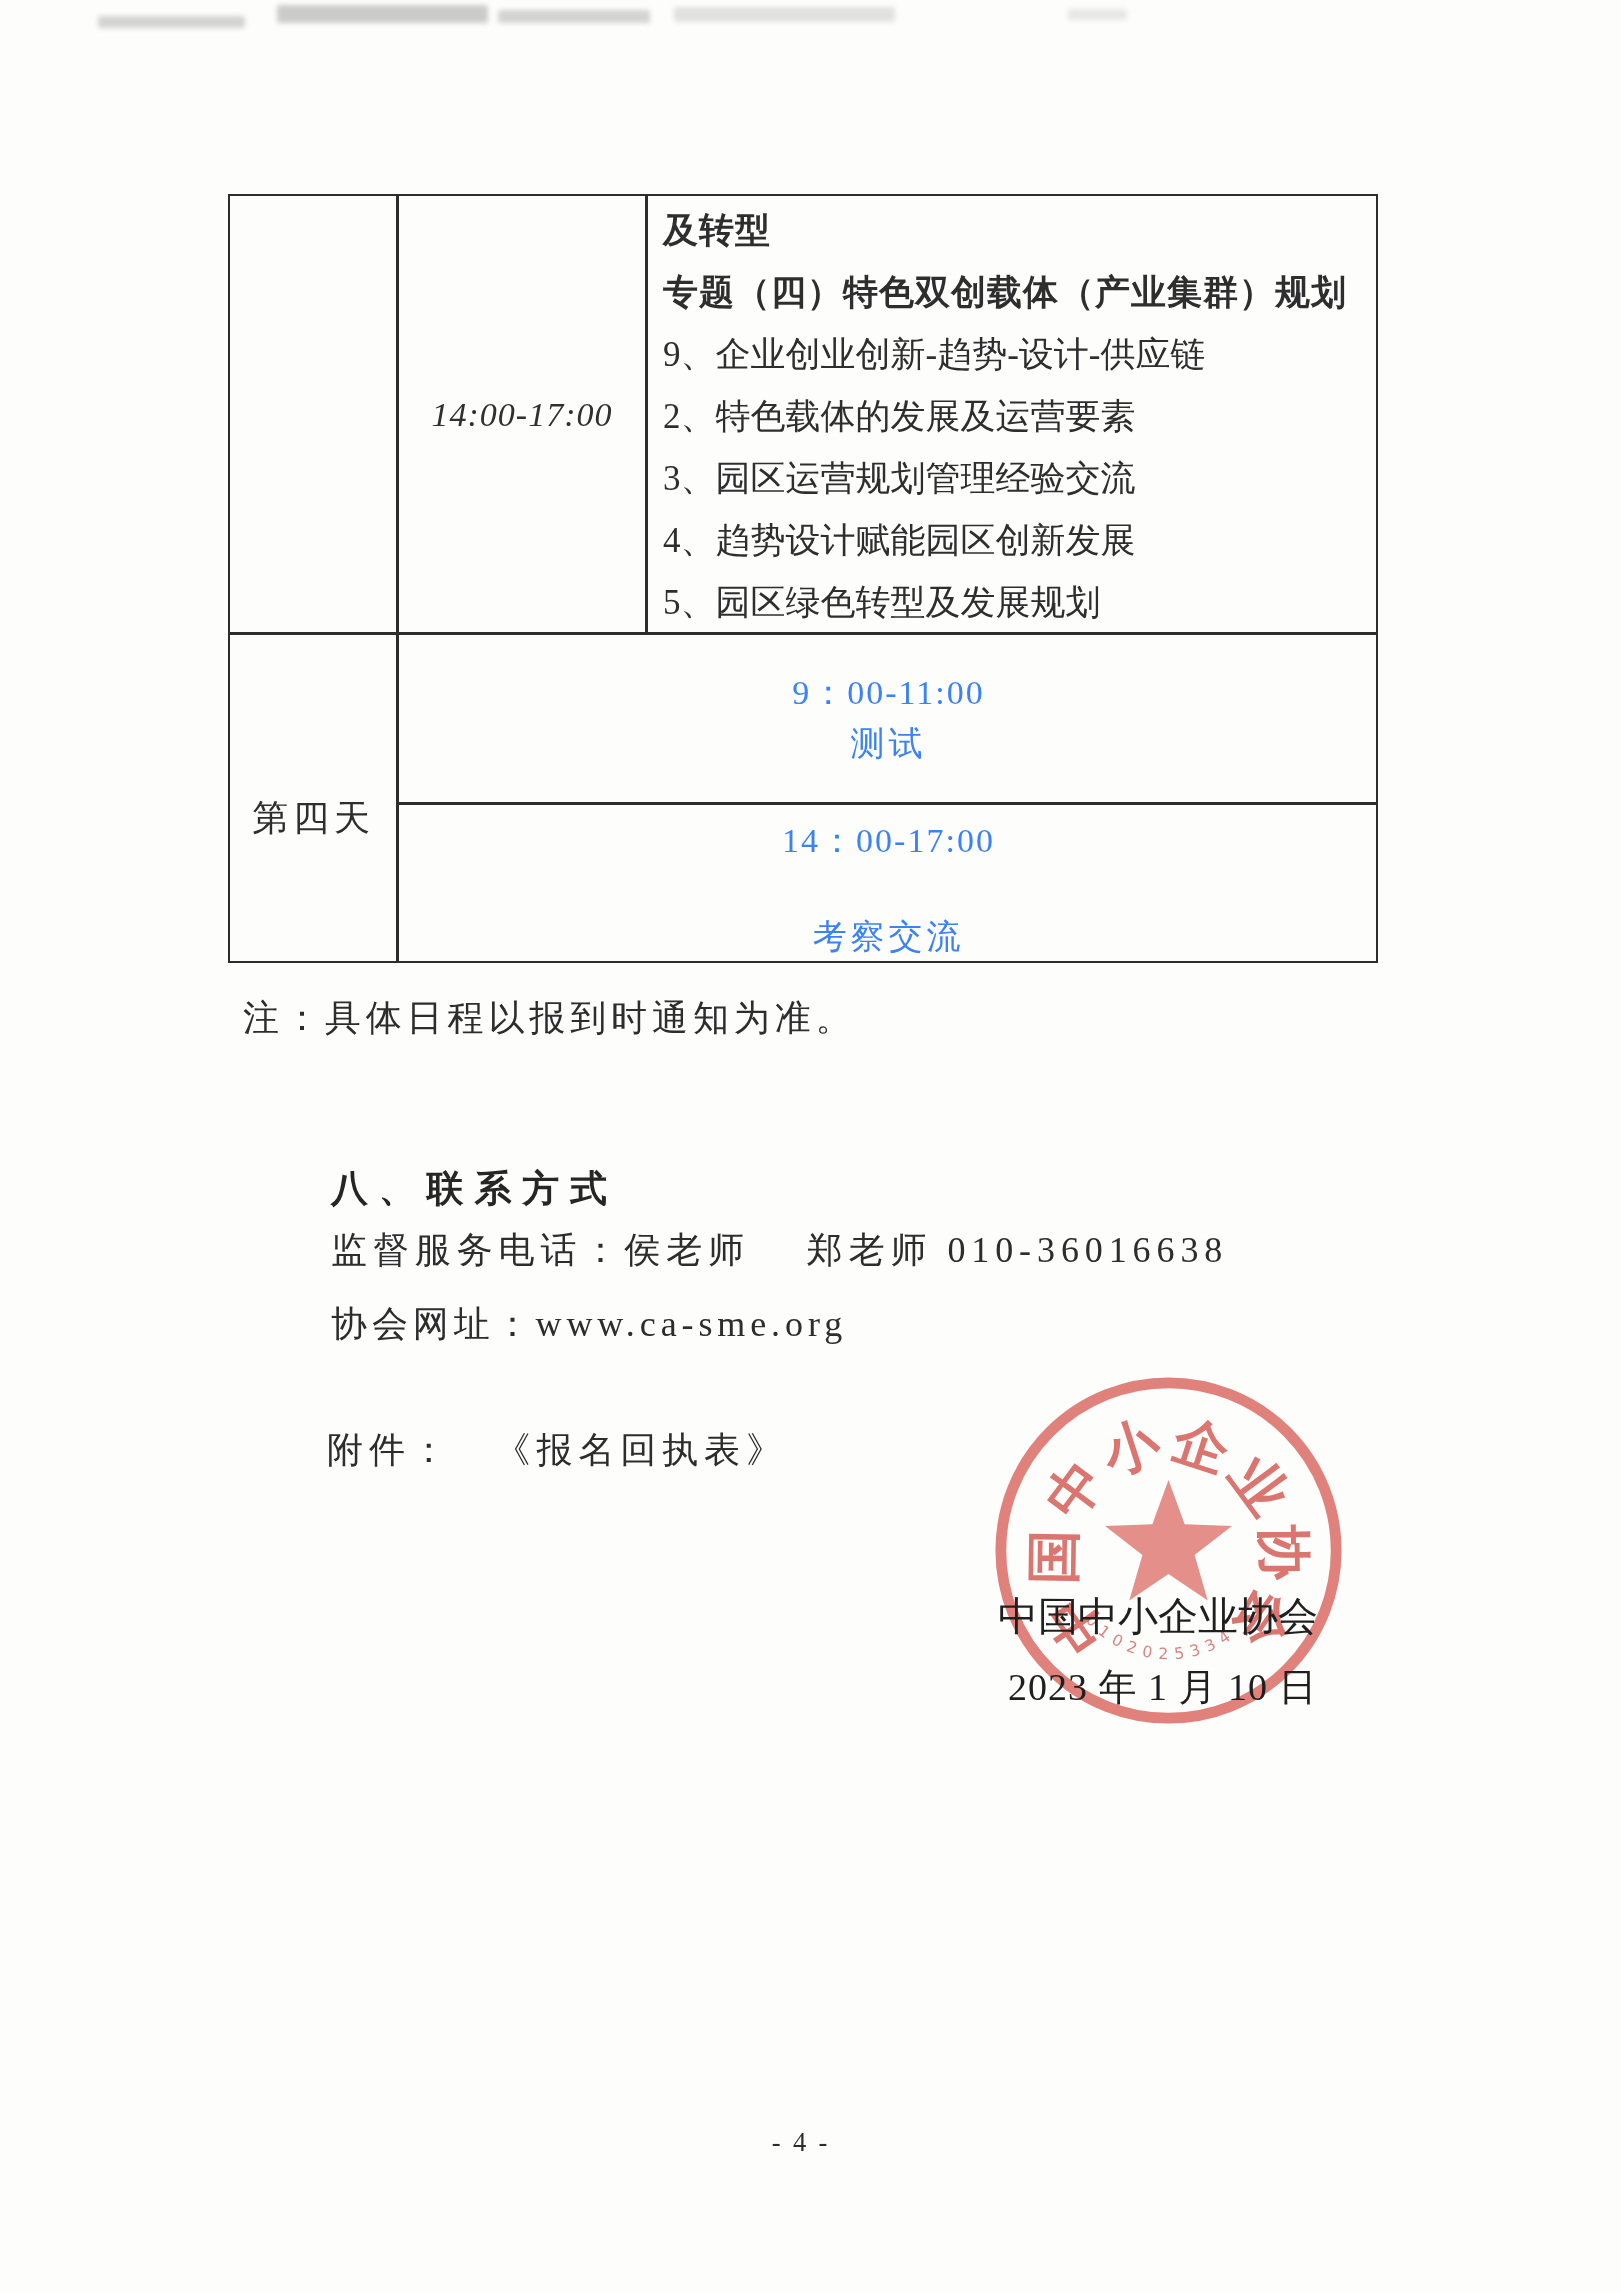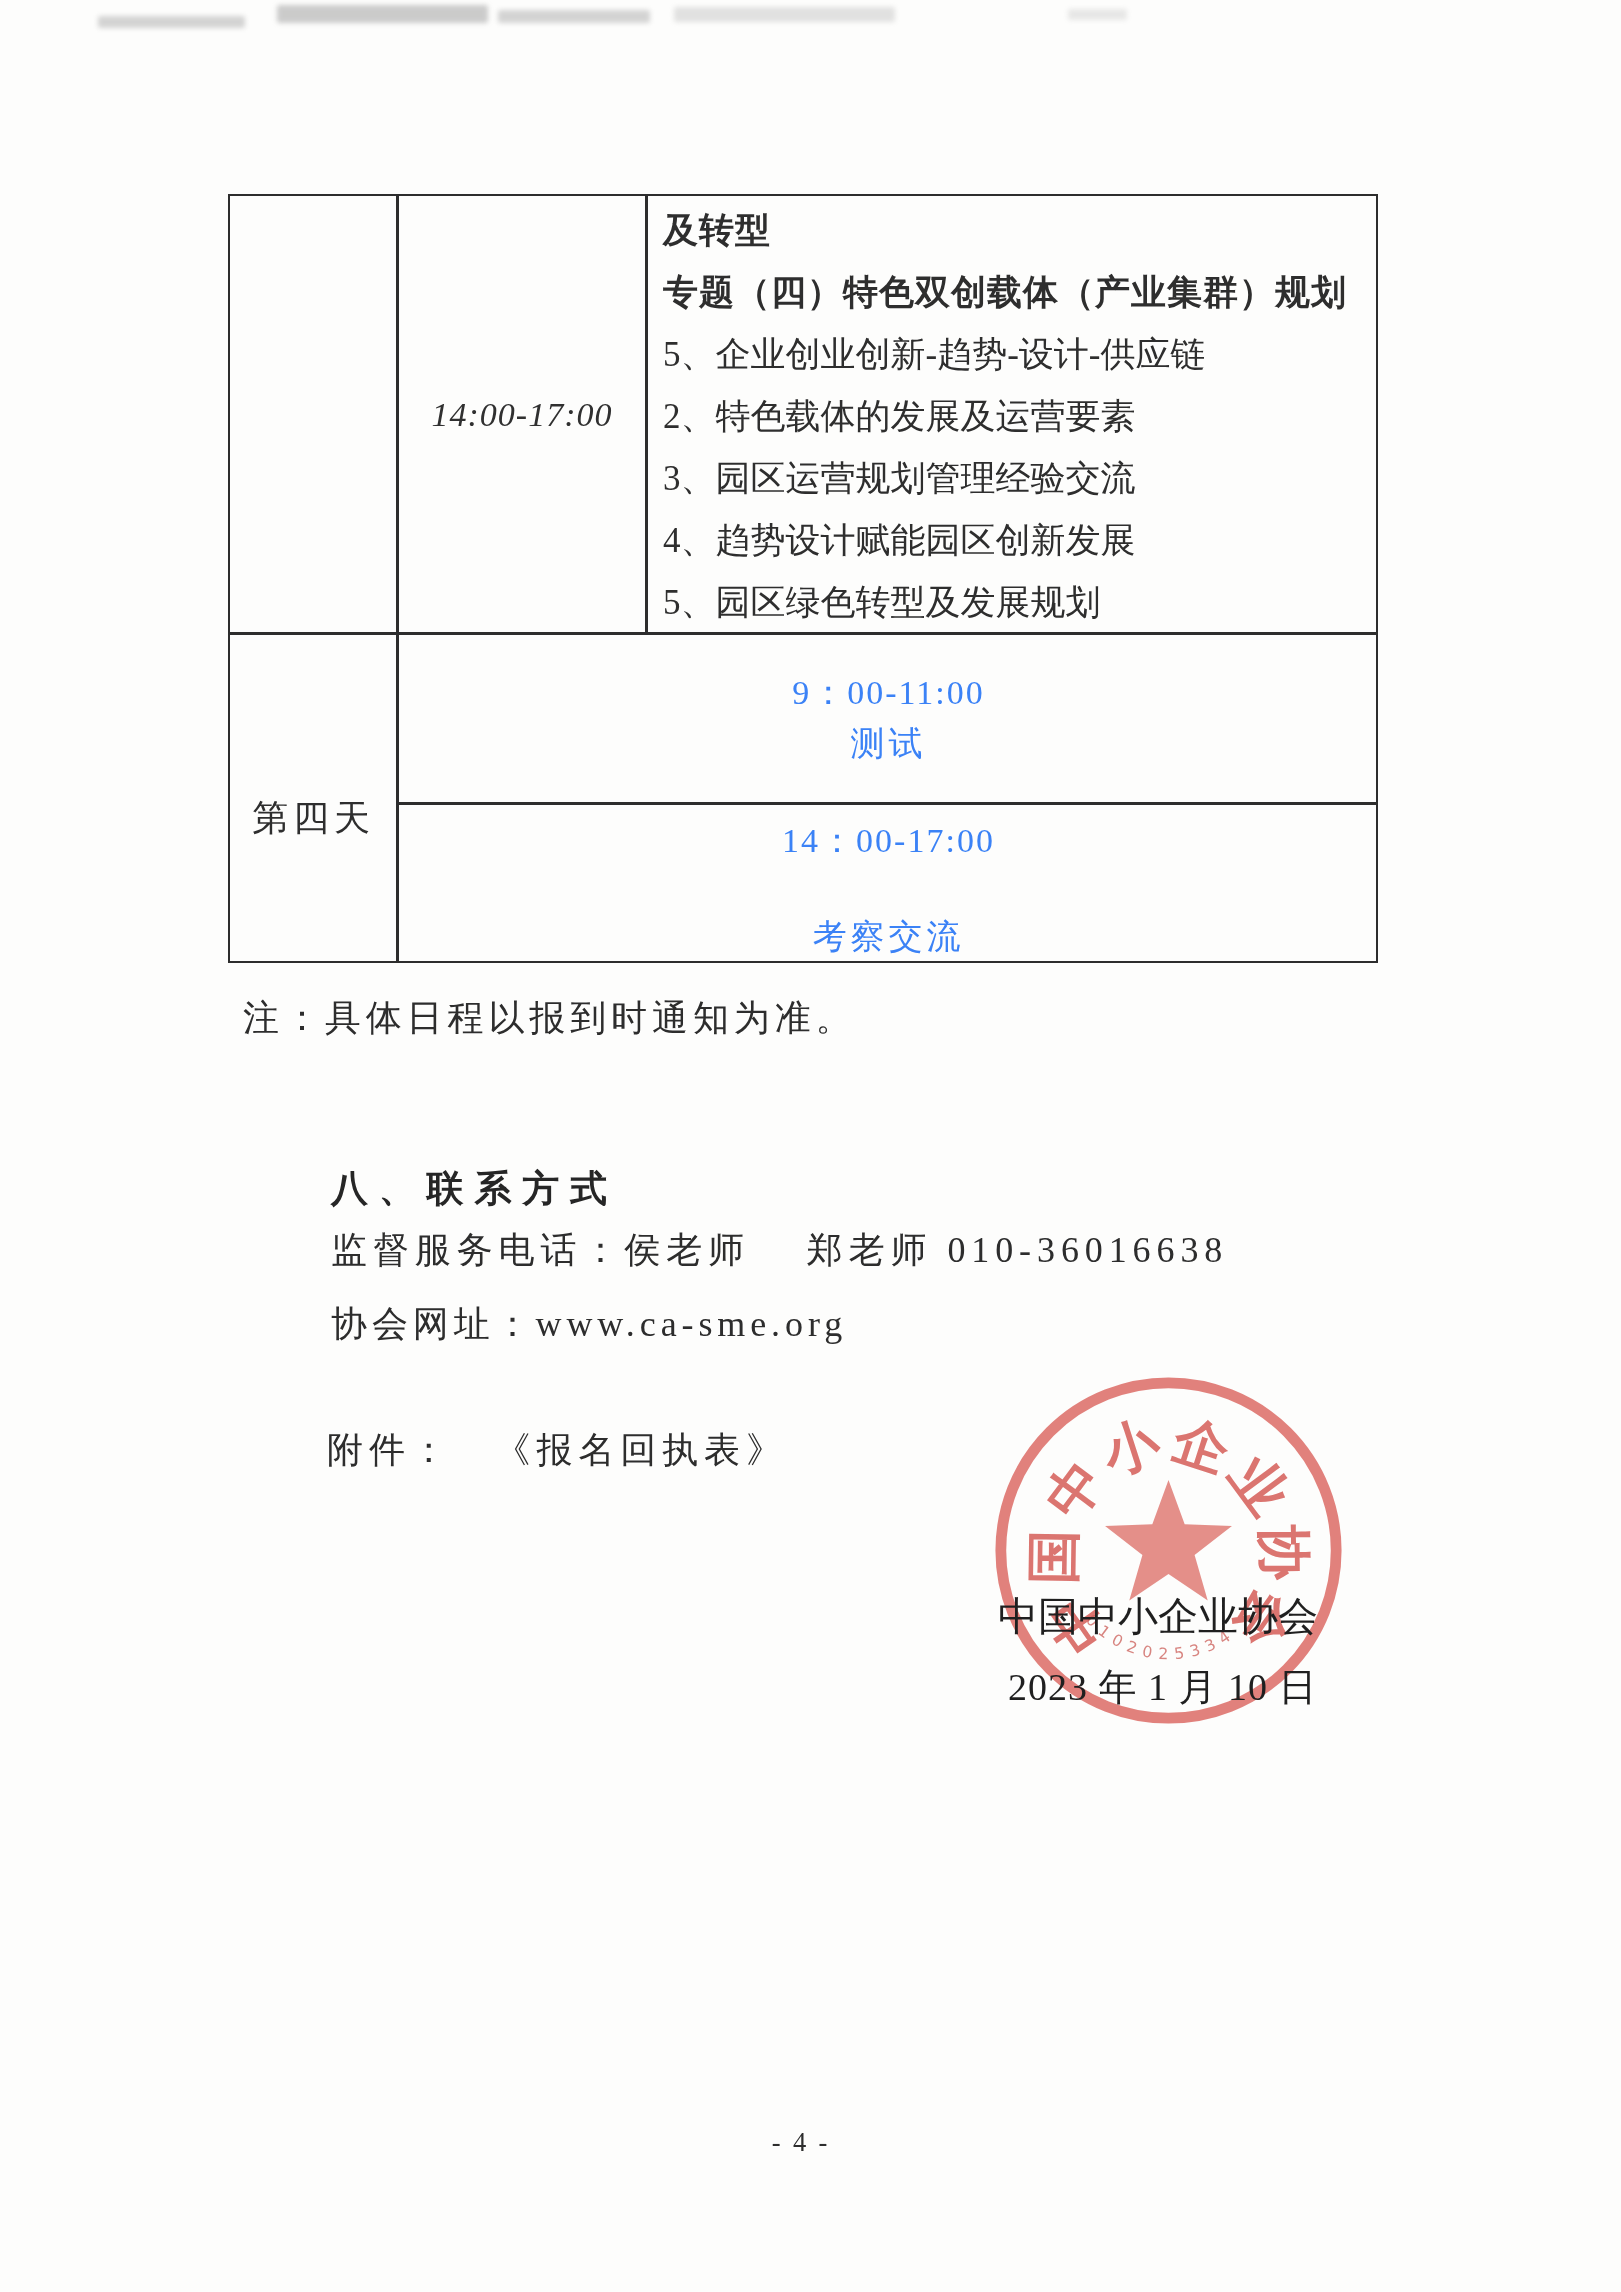--- a/index.html
+++ b/index.html
@@ -119,21 +119,21 @@
     <div class="tline hline-1"></div>
     <div class="tline hline-2"></div>
 
     <div class="cell cell-time-pm">
       <span>14:00-17:00</span>
     </div>
 
     <div class="cell cell-topic">
       <div class="topic-line topic-title">及转型</div>
       <div class="topic-line topic-title">专题（四）特色双创载体（产业集群）规划</div>
-      <div class="topic-line">5、企业创业创新-趋势-设计-供应链</div>
+      <div class="topic-line">9、企业创业创新-趋势-设计-供应链</div>
       <div class="topic-line">2、特色载体的发展及运营要素</div>
       <div class="topic-line">3、园区运营规划管理经验交流</div>
       <div class="topic-line">4、趋势设计赋能园区创新发展</div>
       <div class="topic-line">5、园区绿色转型及发展规划</div>
     </div>
 
     <div class="cell cell-day">
       <span>第四天</span>
     </div>
 

